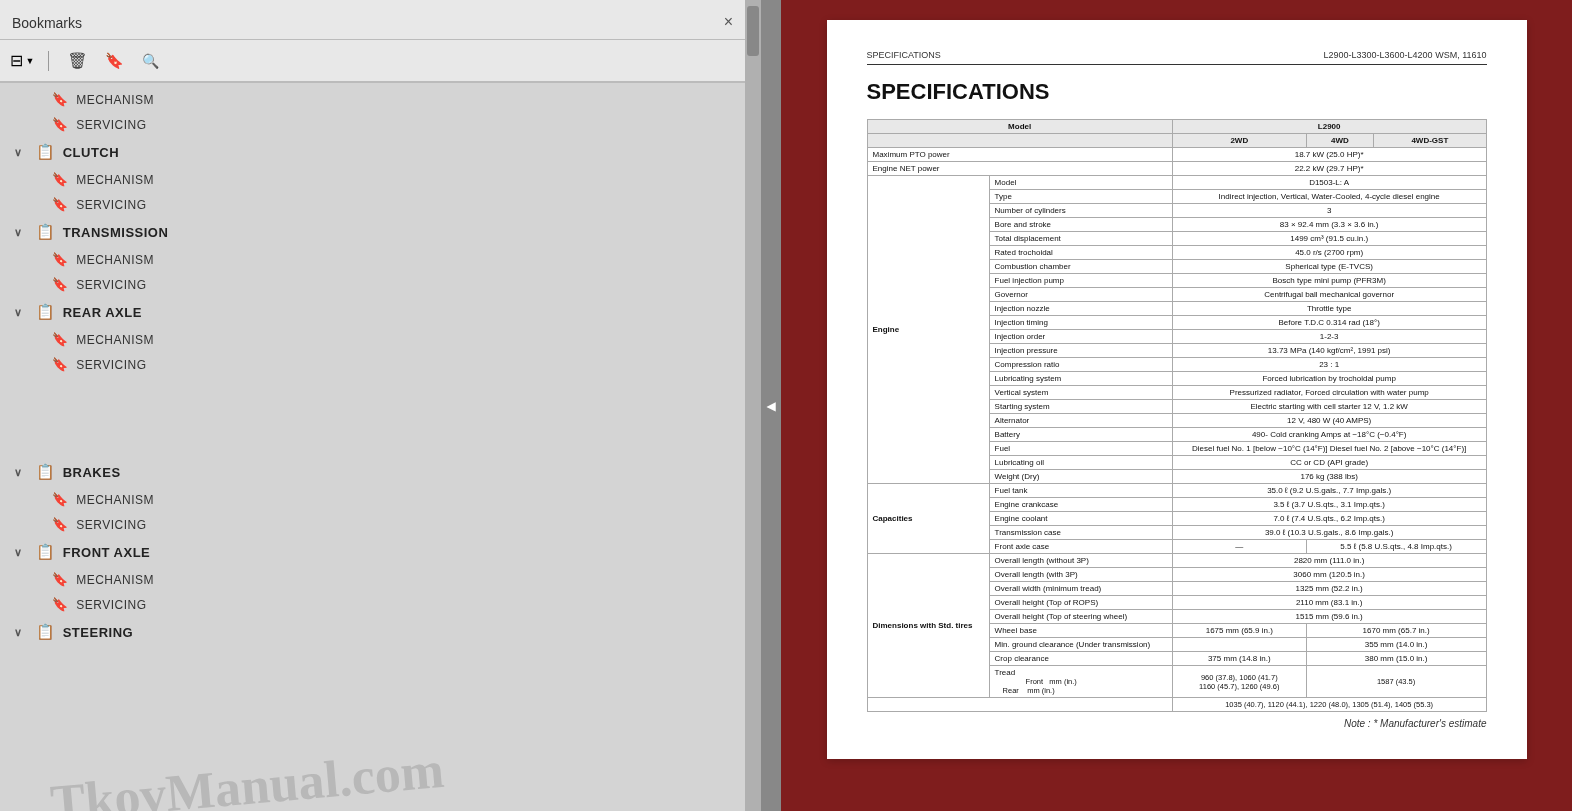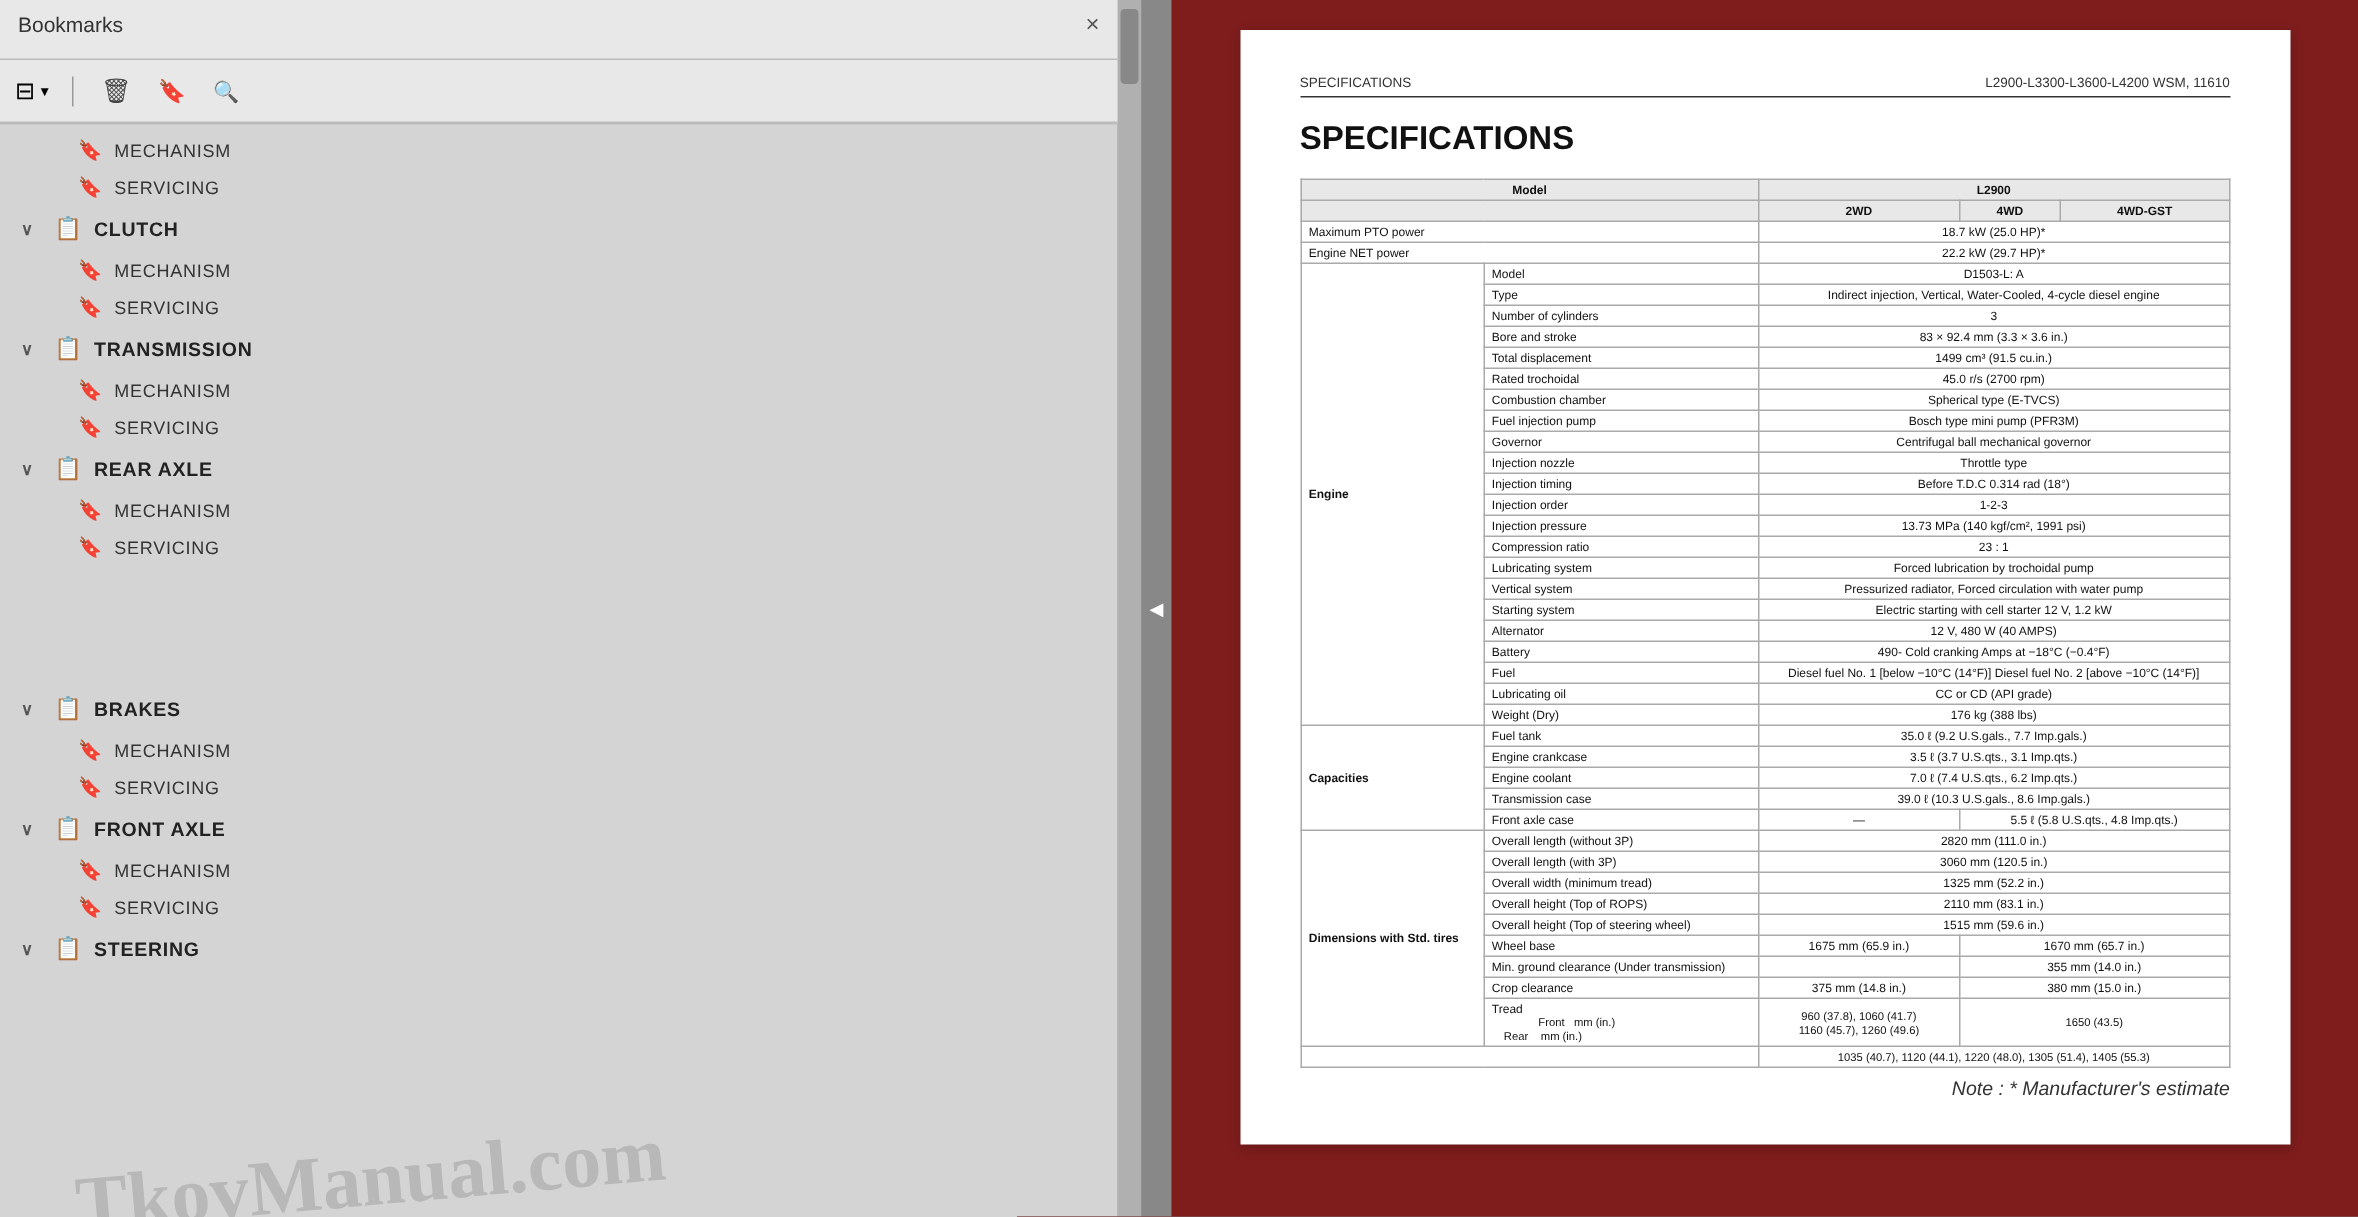--- a/index.html
+++ b/index.html
@@ -12,21 +12,21 @@
       display: flex;
       flex-direction: column;
       height: 811px;
       flex-shrink: 0;
     }
 
     .bookmarks-header {
       background: #e8e8e8;
       padding: 8px 12px;
       display: flex;
-      align-items: flex-start;
+      align-items: flex-end;
       justify-content: space-between;
       border-bottom: 1px solid #bbb;
       height: 40px;
     }
 
     .bookmarks-title {
       font-size: 14px;
       color: #333;
     }
 
@@ -212,21 +212,21 @@
     .center { text-align: center; }
     .left { text-align: left; }
 
     .section-cell {
       font-weight: bold;
       text-align: left;
       vertical-align: middle;
     }
 
     .note-line {
-      font-size: 13px;
+      font-size: 10px;
       text-align: right;
       margin-top: 6px;
       color: #333;
       font-style: italic;
     }
   </style>
 </head>
 <body>
 
 <div class="bookmarks-panel" style="position:relative;">
@@ -546,21 +546,21 @@
         </tr>
         <tr>
           <td>
             <div>
               <div>Tread</div>
               <div style="padding-left:8px; font-size:7.5px;margin-left:23px;">Front &nbsp; mm (in.)</div>
               <div style="padding-left:8px; font-size:7.5px;">Rear &nbsp;&nbsp; mm (in.)</div>
             </div>
           </td>
           <td class="center" style="font-size:7.5px;">960 (37.8), 1060 (41.7)<br>1160 (45.7), 1260 (49.6)</td>
-          <td colspan="2" class="center" style="font-size:7.5px;">1650 (43.5)</td>
+          <td colspan="2" class="center" style="font-size:7.5px;">1587 (43.5)</td>
         </tr>
         <tr>
           <td colspan="2"></td>
           <td colspan="3" class="center" style="font-size:7.5px;">1035 (40.7), 1120 (44.1), 1220 (48.0), 1305 (51.4), 1405 (55.3)</td>
         </tr>
       </tbody>
     </table>
 
     <div class="note-line">Note : * Manufacturer's estimate</div>
   </div>

